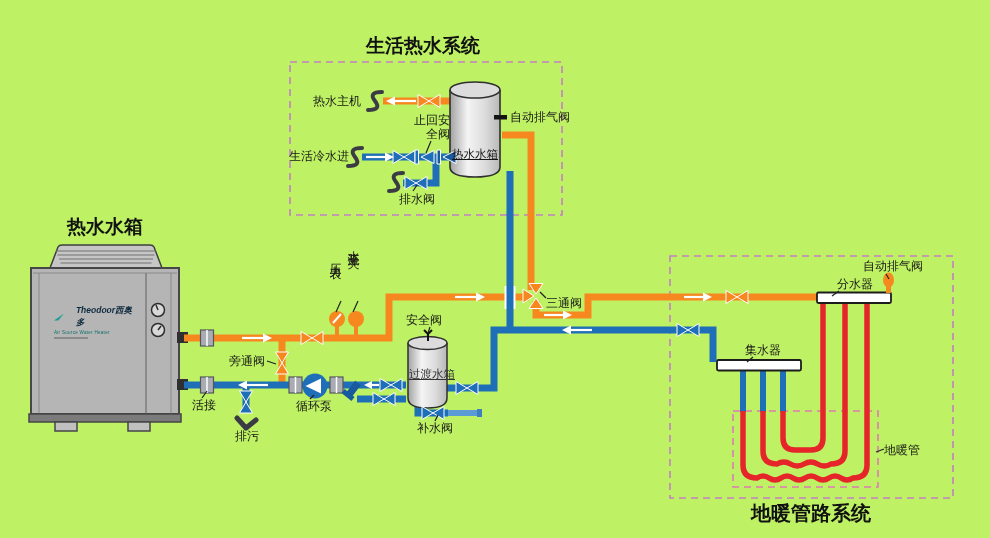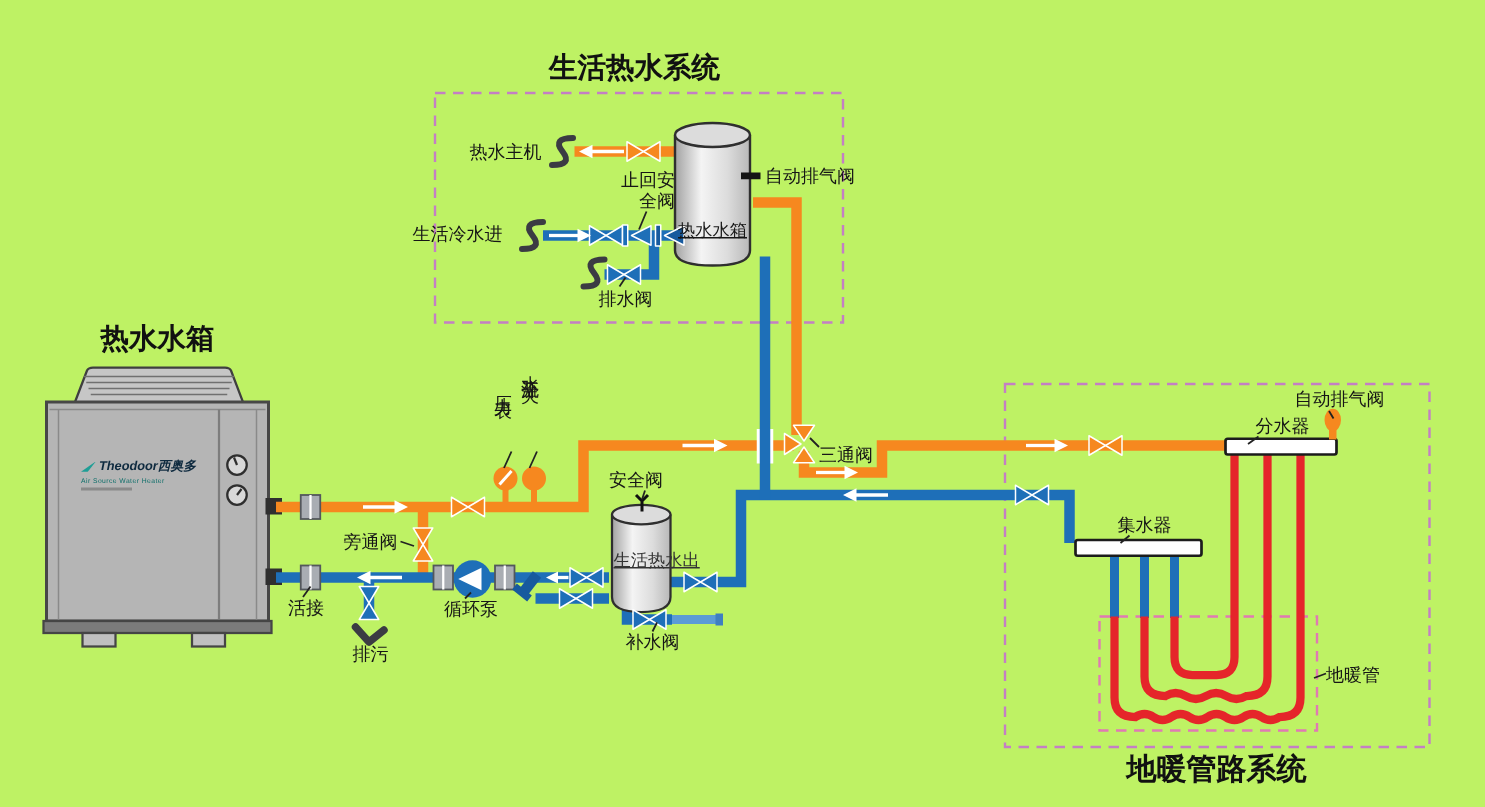--- a/index.html
+++ b/index.html
@@ -26,21 +26,21 @@
   .f-cold2{fill:#175A9E;}
   .valve{stroke:#fff;stroke-width:1;stroke-linejoin:round;}
   .box-dash{fill:none;stroke:var(--dashed-box);stroke-width:1.6;stroke-dasharray:7 5;}
   .box-dash-inner{fill:none;stroke:var(--inner-dashed-box);stroke-width:1.6;stroke-dasharray:7 5;}
   .wht{stroke:#fff;stroke-width:2.2;fill:none;}
   .whf{fill:#fff;}
   .tick{stroke:#222;stroke-width:1.2;}
   .darkline{stroke:#3B3B43;stroke-width:4;fill:none;stroke-linecap:round;stroke-linejoin:round;}
   .bar{fill:#fff;stroke:#1c1c1c;stroke-width:1.8;}
   .logo{position:absolute;left:54px;top:305px;width:86px;}
-  .logo-row{display:flex;align-items:center;gap:2px;font:italic bold 8.5px "Liberation Sans",sans-serif;color:#0E2A3F;}
+  .logo-row{display:flex;align-items:center;gap:12px;font:italic bold 8.5px "Liberation Sans",sans-serif;color:#0E2A3F;}
   .swoosh{display:inline-block;width:10px;height:7px;background:#1F9E96;
           clip-path:polygon(0 100%,100% 0,45% 100%);}
   .logo-tag{font-size:4.5px;color:#0E6F6A;margin-top:1px;letter-spacing:.3px;}
   .logo-model{width:34px;height:2px;background:#8a8a8a;margin-top:2px;}
 </style>
 </head>
 <body>
 
 <div class="stage">
 
@@ -226,30 +226,30 @@
 
 <div class="lbl ttl" style="left:366px;top:35px">生活热水系统</div>
 <div class="lbl ttl2" style="left:751px;top:501px">地暖管路系统</div>
 <div class="lbl ttl" style="left:67px;top:216px">热水水箱</div>
 
 <div class="lbl" style="left:313px;top:94px">热水主机</div>
 <div class="lbl ctr" style="left:408px;top:113px;width:42px">止回安
 全阀</div>
 <div class="lbl" style="left:510px;top:110px">自动排气阀</div>
 <div class="lbl sm" style="left:452px;top:148px">热水水箱</div>
-<div class="lbl" style="left:275px;top:149px">生活冷水进</div>
+<div class="lbl" style="left:289px;top:149px">生活冷水进</div>
 <div class="lbl" style="left:399px;top:192px">排水阀</div>
 <div class="lbl" style="left:229px;top:354px">旁通阀</div>
 <div class="lbl" style="left:192px;top:398px">活接</div>
 <div class="lbl" style="left:235px;top:429px">排污</div>
 <div class="lbl" style="left:296px;top:399px">循环泵</div>
 <div class="lbl vlbl" style="left:328px;top:254px">压力表</div>
 <div class="lbl vlbl" style="left:346px;top:241px">水流开关</div>
 <div class="lbl" style="left:406px;top:313px">安全阀</div>
-<div class="lbl sm" style="left:409px;top:368px;color:#333">生活热水出</div>
+<div class="lbl sm" style="left:409px;top:368px;color:#333">过渡水箱</div>
 <div class="lbl" style="left:417px;top:421px">补水阀</div>
 <div class="lbl" style="left:546px;top:296px">三通阀</div>
 <div class="lbl" style="left:837px;top:277px">分水器</div>
 <div class="lbl" style="left:863px;top:259px">自动排气阀</div>
 <div class="lbl" style="left:745px;top:343px">集水器</div>
 <div class="lbl" style="left:884px;top:443px">地暖管</div>
 
 <div class="logo">
   <div class="logo-row">
     <span class="swoosh"></span>

